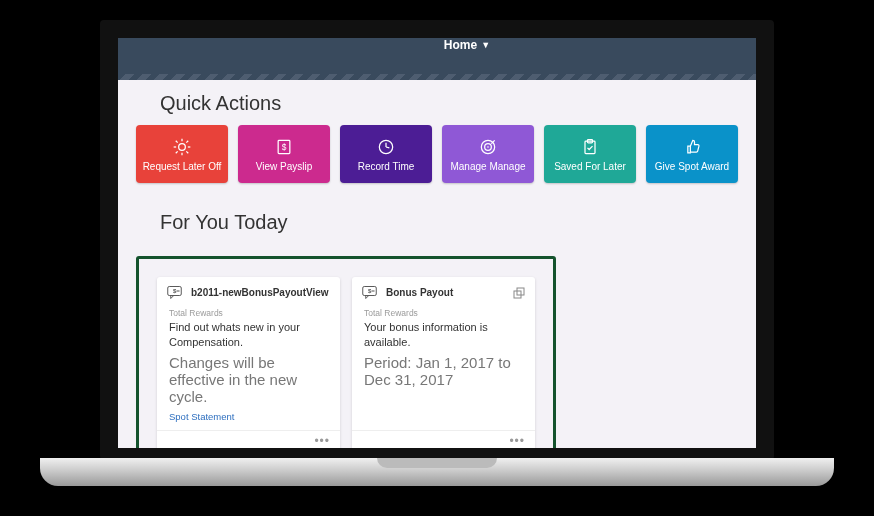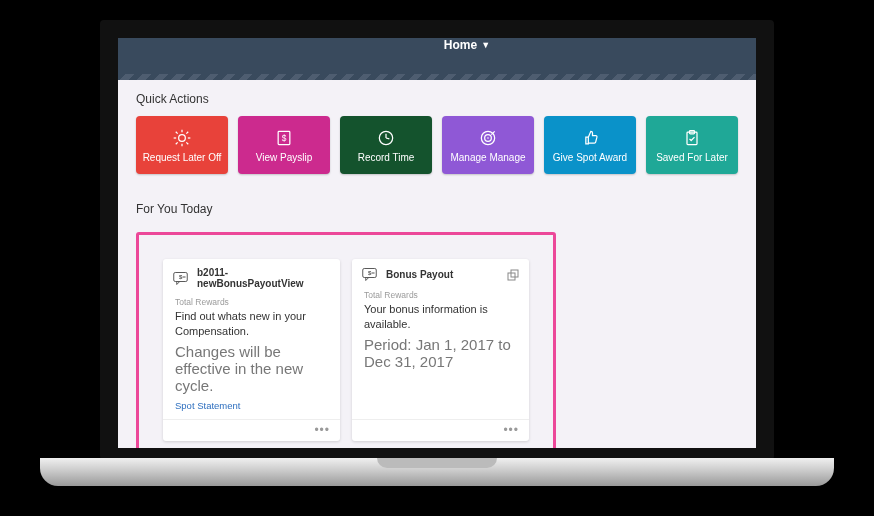--- a/index.html
+++ b/index.html
@@ -59,53 +59,53 @@
     position: relative;
   }
   .topnav-label { display: inline-flex; align-items: center; gap: 4px; font-weight: 600; margin-left: 60px;}
   .caret { font-size: 9px; }
   .hatch {
     height: 6px;
     background: repeating-linear-gradient(-45deg, #4e5d70 0 6px, #394a5d 6px 12px);
   }
   
   .content { padding: 12px 18px; }
-  .section-title { font-size: 12px; color: #333; margin-bottom: 10px; }
+  .section-title { font-size: 20px; color: #333; margin-bottom: 10px; margin-left: 24px; }
   .qa-row { display: flex; gap: 10px; }
   .qa-tile {
     flex: 1;
     height: 58px;
     border-radius: 4px;
     color: #fff;
     display: flex;
     flex-direction: column;
     align-items: center;
     justify-content: center;
     font-size: 10px;
     cursor: pointer;
     box-shadow: 0 1px 2px rgba(0,0,0,.2);
   }
   .qa-icon { margin-bottom: 4px; display:flex; align-items:center; justify-content:center; }
   .qa-icon svg { width: 20px; height: 20px; stroke: #fff; fill: none; stroke-width: 1.5; }
   .quick .t1 { background: #e8423a; }
   .quick .t2 { background: #cc2a8e; }
-  .quick .t3 { background: #14532d; }
+  .quick .t3 { background: #4c1d95; }
   .quick .t4 { background: #8f58d6; }
   .quick .t5 { background: #0a92c9; }
   .quick .t6 { background: #1fa897; }
 
   .foryou { margin-top: 28px; }
   .highlight-box {
-    border: 3px solid #ec4899;
+    border: 3px solid #14532d;
     border-radius: 3px;
-    padding: 24px;
+    padding: 18px;
     display: flex;
     gap: 12px;
     width: 420px;
-    margin-top: 16px;
+    margin-top: 22px;
   }
   .card {
     background: #fff;
     flex: 1;
     min-height: 140px;
     border-radius: 3px;
     box-shadow: 0 1px 3px rgba(0,0,0,.15);
     display: flex;
     flex-direction: column;
     position: relative;
@@ -188,38 +188,38 @@
             <span class="qa-icon">
               <svg viewBox="0 0 24 24">
                   <circle cx="12" cy="12" r="8"></circle>
                   <circle cx="12" cy="12" r="4"></circle>
                   <circle cx="12" cy="12" r="1" fill="#fff" stroke="none"></circle>
                   <line x1="16" y1="8" x2="20" y2="4"></line>
                 </svg>
             </span>
             <span>Manage Manage</span>
           </div>
-          <div class="qa-tile t5">
-            <span class="qa-icon">
-              <svg viewBox="0 0 24 24">
-                  <path d="M7 11v8h3V11H7z"></path>
-                  <path d="M10 11l3-7c1 0 2 1 2 2v3h4c1 0 1.5 1 1.3 2l-1.5 6c-.2.8-.8 1-1.5 1H10"></path>
-                </svg>
-            </span>
-            <span>Give Spot Award</span>
-          </div>
           <div class="qa-tile t6">
             <span class="qa-icon">
               <svg viewBox="0 0 24 24">
                   <rect x="6" y="5" width="12" height="15" rx="1"></rect>
                   <rect x="9" y="3" width="6" height="4" rx="1"></rect>
                   <polyline points="9,13 11,15 15,11"></polyline>
                 </svg>
             </span>
             <span>Saved For Later</span>
+          </div>
+          <div class="qa-tile t5">
+            <span class="qa-icon">
+              <svg viewBox="0 0 24 24">
+                  <path d="M7 11v8h3V11H7z"></path>
+                  <path d="M10 11l3-7c1 0 2 1 2 2v3h4c1 0 1.5 1 1.3 2l-1.5 6c-.2.8-.8 1-1.5 1H10"></path>
+                </svg>
+            </span>
+            <span>Give Spot Award</span>
           </div>
         </div>
       </div>
 
       <div class="foryou">
         <div class="section-title">For You Today</div>
         <div class="highlight-box">
 
           <div class="card">
             <div class="card-header">

